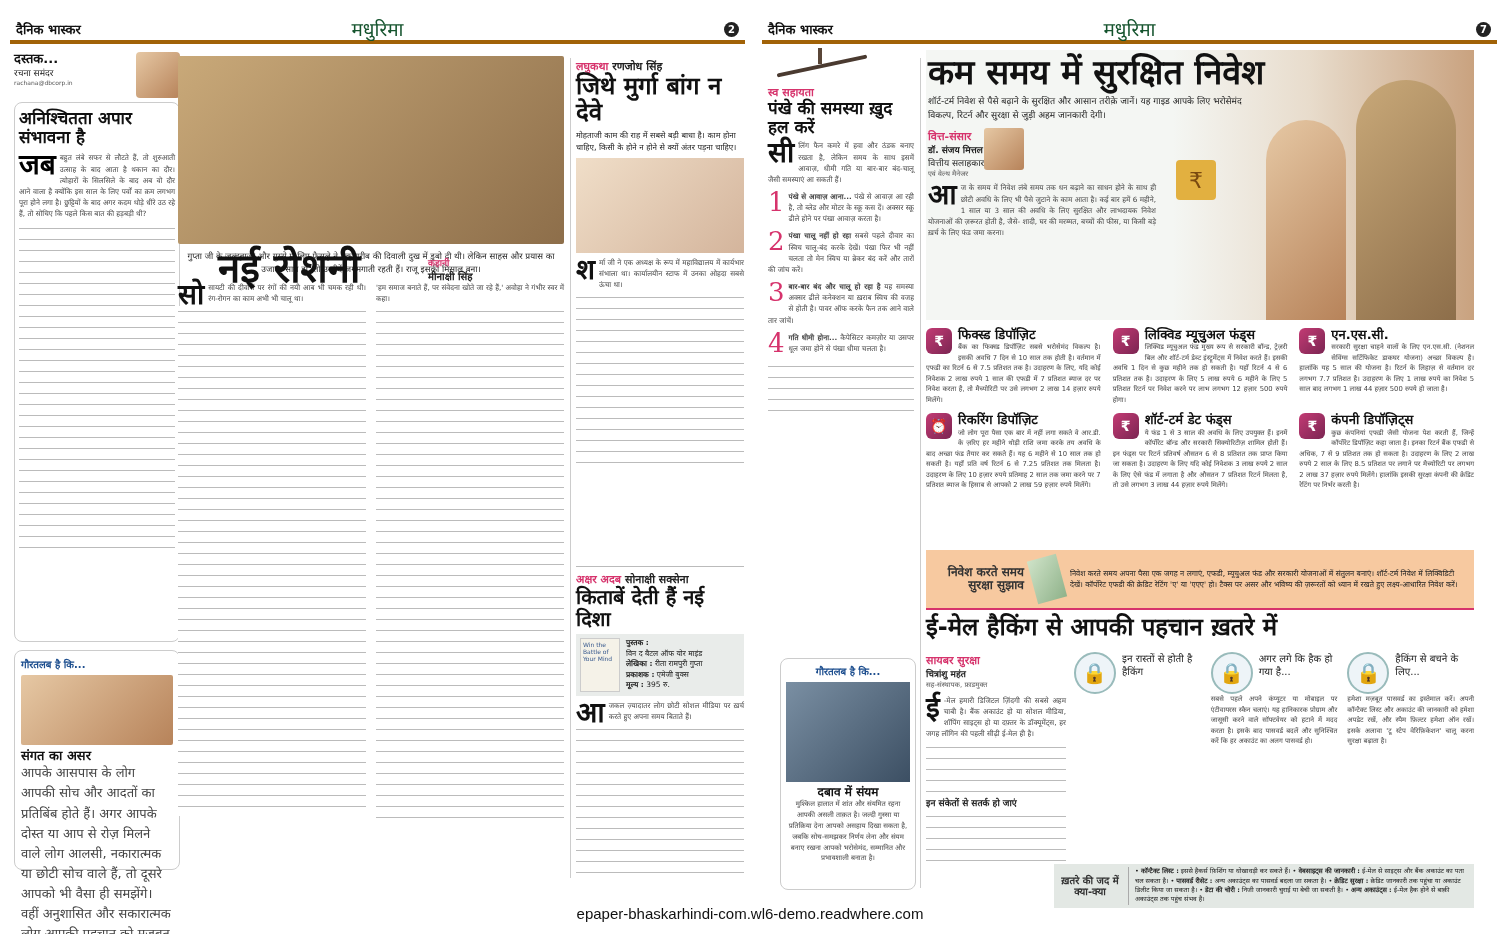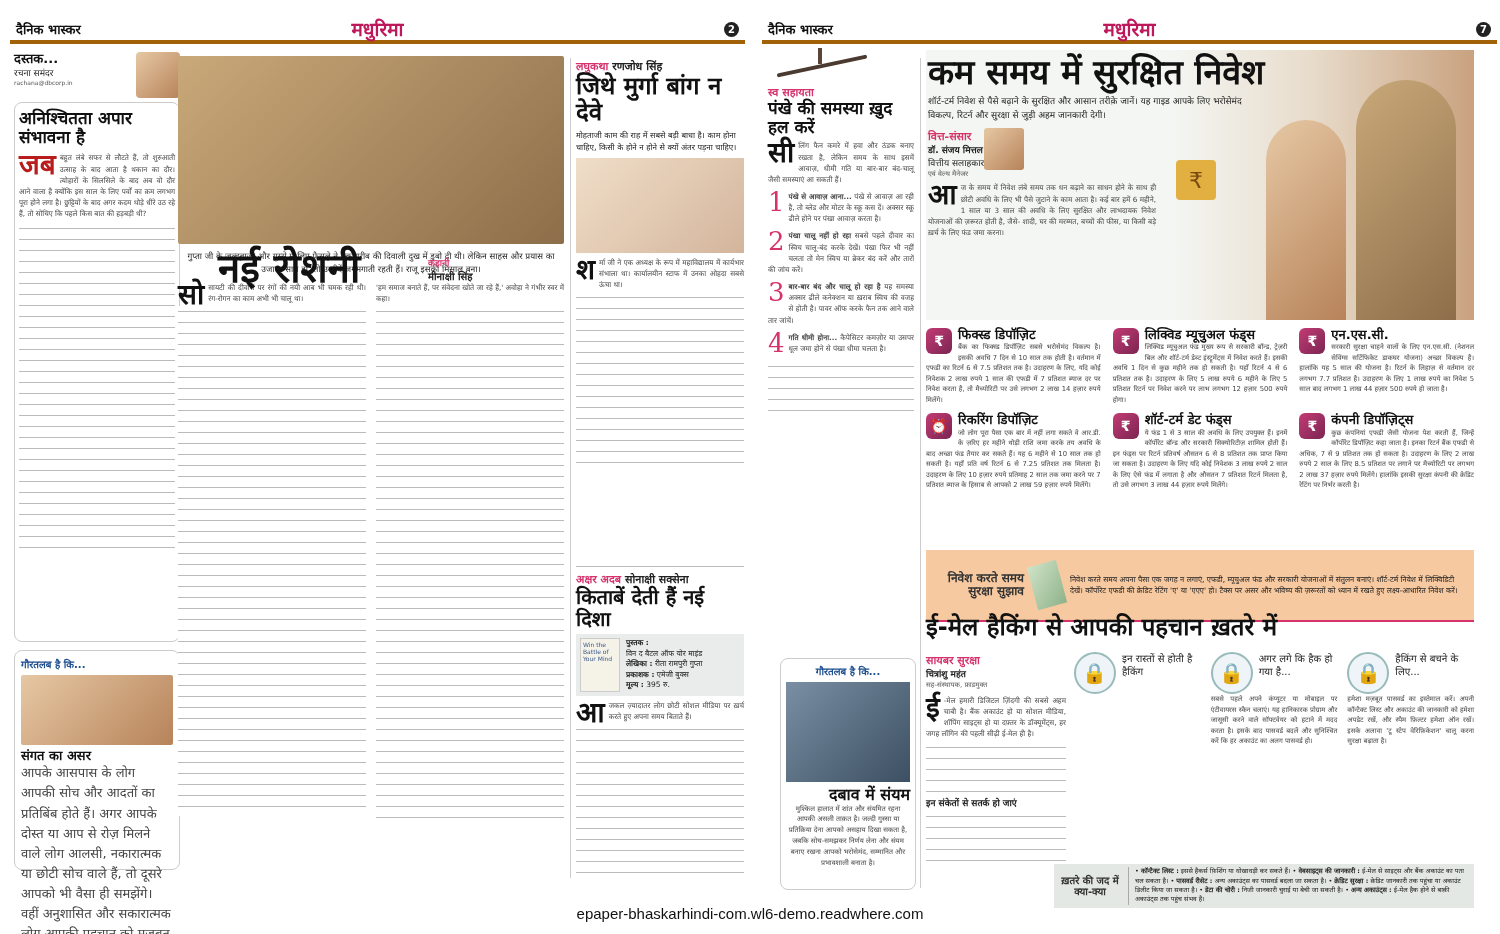--- a/index.html
+++ b/index.html
@@ -2,34 +2,34 @@
 <html><head>
 <meta charset="utf-8">
 <style>
 *{box-sizing:border-box;margin:0;padding:0}
 body{width:1500px;height:934px;background:#fff;font-family:"DejaVu Sans",sans-serif;color:#222;overflow:hidden;position:relative}
 .page{position:absolute;top:18px;width:735px;height:862px;background:#fff}
 #pageL{left:10px}
 #pageR{left:762px}
 .mast{position:relative;height:26px;border-bottom:4px solid #a16207;display:flex;align-items:center;justify-content:space-between;padding:0 6px}
 .mast .brand{font-weight:bold;font-size:13px;color:#111}
-.mast .title{position:absolute;left:50%;transform:translateX(-50%);color:#be185d;font-weight:bold;font-size:19px}
+.mast .title{position:absolute;left:50%;transform:translateX(-50%);color:#14532d;font-weight:normal;font-size:19px}
 .mast .pnum{width:15px;height:15px;border-radius:50%;background:#222;color:#fff;font-size:10px;display:flex;align-items:center;justify-content:center;font-weight:bold}
 .abs{position:absolute}
 .kicker{color:#d6336c;font-weight:bold;font-size:11px}
 .kicker .by{color:#222}
 .hl{font-weight:bold;color:#111;line-height:1.1}
 .body{font-size:7.2px;line-height:1.55;color:#444;text-align:justify}
 .txt{background:repeating-linear-gradient(#fff 0 5px,#bbb 5px 6px,#fff 6px 11px);}
 .col-rule{position:absolute;width:1px;background:#ccc}
 .card{border:1px solid #ccc;border-radius:8px;background:#fff}
 .img{background:linear-gradient(135deg,#c9a979,#8d6e4a);}
 .img2{background:linear-gradient(135deg,#7a8fa3,#3c4f63);}
 .img3{background:linear-gradient(135deg,#e6c8a4,#b7835a);}
-.dropcap{float:left;font-size:28px;font-weight:bold;line-height:0.9;margin-right:4px;color:#b91c1c}
+.dropcap{float:left;font-size:28px;font-weight:bold;line-height:0.9;margin-right:4px;color:#000000}
 .dropcap.dark{color:#111}
 .small{font-size:7px;color:#555}
 .box-icon{width:26px;height:26px;border-radius:6px;background:linear-gradient(135deg,#c33b74,#7b2552);color:#fff;display:flex;align-items:center;justify-content:center;font-size:14px;font-weight:bold;float:left;margin:0 6px 2px 0}
 .numcap{float:left;font-size:26px;color:#d6336c;line-height:0.9;margin-right:4px;font-family:"DejaVu Serif",serif}
 .shield{width:42px;height:42px;border-radius:50%;border:2px solid #9bb;background:#eef4f8;display:flex;align-items:center;justify-content:center;font-size:20px;color:#1e6aa8;float:left;margin-right:6px}
 .footer{position:absolute;left:0;width:1500px;top:905px;text-align:center;font-family:"Liberation Sans",sans-serif;font-size:15px;color:#111}
 </style>
 </head>
 <body>
 
@@ -132,21 +132,21 @@
       <div class="body" style="margin-bottom:6px;overflow:hidden"><span class="numcap">1</span><b>पंखे से आवाज़ आना...</b> <span>पंखे से आवाज़ आ रही है, तो ब्लेड और मोटर के स्क्रू कस दें। अक्सर स्क्रू ढीले होने पर पंखा आवाज़ करता है।</span></div>
       <div class="body" style="margin-bottom:6px;overflow:hidden"><span class="numcap">2</span><b>पंखा चालू नहीं हो रहा</b> <span>सबसे पहले दीवार का स्विच चालू-बंद करके देखें। पंखा फिर भी नहीं चलता तो मेन स्विच या ब्रेकर बंद करें और तारों की जांच करें।</span></div>
       <div class="body" style="margin-bottom:6px;overflow:hidden"><span class="numcap">3</span><b>बार-बार बंद और चालू हो रहा है</b> <span>यह समस्या अक्सर ढीले कनेक्शन या ख़राब स्विच की वजह से होती है। पावर ऑफ करके फैन तक आने वाले तार जांचें।</span></div>
       <div class="body" style="margin-bottom:6px;overflow:hidden"><span class="numcap">4</span><b>गति धीमी होना...</b> <span>कैपेसिटर कमज़ोर या उसपर धूल जमा होने से पंखा धीमा चलता है।</span></div>
     </div>
     <div class="txt" style="height:60px"></div>
   </div>
   <div class="card abs" style="left:18px;top:640px;width:136px;height:232px;padding:5px">
     <div style="color:#1e4f8f;font-weight:bold;font-size:10px;text-align:center">गौरतलब है कि...</div>
     <div class="img2" style="height:100px;margin:4px 0"></div>
-    <div class="hl" style="font-size:16px;text-align:right">दबाव में संयम</div>
+    <div class="hl" style="font-size:12px;text-align:center">दबाव में संयम</div>
     <div class="body" style="font-size:7px;text-align:center">मुश्किल हालात में शांत और संयमित रहना आपकी असली ताक़त है। जल्दी गुस्सा या प्रतिक्रिया देना आपको असहाय दिखा सकता है, जबकि सोच-समझकर निर्णय लेना और संयम बनाए रखना आपको भरोसेमंद, सम्मानित और प्रभावशाली बनाता है।</div>
   </div>
   <div class="col-rule" style="left:158px;top:40px;height:830px"></div>
 
   <div class="abs" style="left:164px;top:32px;width:548px;height:270px;background:linear-gradient(90deg,#f4f6f3 45%,#e8dccc 70%,#c9a27f)">
     <div class="hl" style="font-size:34px;padding:4px 2px">कम समय में सुरक्षित निवेश</div>
     <div style="font-size:9px;line-height:1.5;width:330px;padding-left:2px">शॉर्ट-टर्म निवेश से पैसे बढ़ाने के सुरक्षित और आसान तरीक़े जानें। यह गाइड आपके लिए भरोसेमंद विकल्प, रिटर्न और सुरक्षा से जुड़ी अहम जानकारी देगी।</div>
     <div style="display:flex;margin-top:6px;padding-left:2px">
       <div>
         <div class="kicker">वित्त-संसार</div>
@@ -188,21 +188,21 @@
         <div class="hl" style="font-size:13px">शॉर्ट-टर्म डेट फंड्स</div>
         <div class="body" style="font-size:6.8px">ये फंड 1 से 3 साल की अवधि के लिए उपयुक्त हैं। इनमें कॉर्पोरेट बॉन्ड और सरकारी सिक्योरिटीज़ शामिल होती हैं। इन फंड्स पर रिटर्न प्रतिवर्ष औसतन 6 से 8 प्रतिशत तक प्राप्त किया जा सकता है। उदाहरण के लिए यदि कोई निवेशक 3 लाख रुपये 2 साल के लिए ऐसे फंड में लगाता है और औसतन 7 प्रतिशत रिटर्न मिलता है, तो उसे लगभग 3 लाख 44 हज़ार रुपये मिलेंगे।</div>
       </div>
     <div>
         <span class="box-icon">₹</span>
         <div class="hl" style="font-size:13px">कंपनी डिपॉज़िट्स</div>
         <div class="body" style="font-size:6.8px">कुछ कंपनियां एफडी जैसी योजना पेश करती हैं, जिन्हें कॉर्पोरेट डिपॉज़िट कहा जाता है। इनका रिटर्न बैंक एफडी से अधिक, 7 से 9 प्रतिशत तक हो सकता है। उदाहरण के लिए 2 लाख रुपये 2 साल के लिए 8.5 प्रतिशत पर लगाने पर मैच्योरिटी पर लगभग 2 लाख 37 हज़ार रुपये मिलेंगे। हालांकि इसकी सुरक्षा कंपनी की क्रेडिट रेटिंग पर निर्भर करती है।</div>
       </div>
   </div>
 
-  <div class="abs" style="left:164px;top:532px;width:548px;height:72px;background:#f7c9a0;border-bottom:2px solid #d6336c;display:flex;align-items:center;gap:8px;padding:0 8px">
+  <div class="abs" style="left:164px;top:532px;width:548px;height:60px;background:#f7c9a0;border-bottom:2px solid #d6336c;display:flex;align-items:center;gap:8px;padding:0 8px">
     <div class="hl" style="font-size:12px;width:90px;text-align:right;color:#333">निवेश करते समय सुरक्षा सुझाव</div>
     <div style="width:30px;height:44px;background:linear-gradient(135deg,#cfe3c8,#8fb28a);transform:rotate(-15deg)"></div>
     <div style="font-size:7.5px;line-height:1.5;flex:1">निवेश करते समय अपना पैसा एक जगह न लगाएं, एफडी, म्यूचुअल फंड और सरकारी योजनाओं में संतुलन बनाएं। शॉर्ट-टर्म निवेश में लिक्विडिटी देखें। कॉर्पोरेट एफडी की क्रेडिट रेटिंग 'ए' या 'एएए' हो। टैक्स पर असर और भविष्य की ज़रूरतों को ध्यान में रखते हुए लक्ष्य-आधारित निवेश करें।</div>
   </div>
 
   <div class="hl abs" style="left:164px;top:596px;font-size:24px">ई-मेल हैकिंग से आपकी पहचान ख़तरे में</div>
   <div class="abs" style="left:164px;top:634px;width:140px">
     <div class="kicker">सायबर सुरक्षा</div>
     <div style="font-size:9px;font-weight:bold">चित्रांशु महंत</div>
     <div class="small">सह-संस्थापक, फ्राडमुक्त</div>

